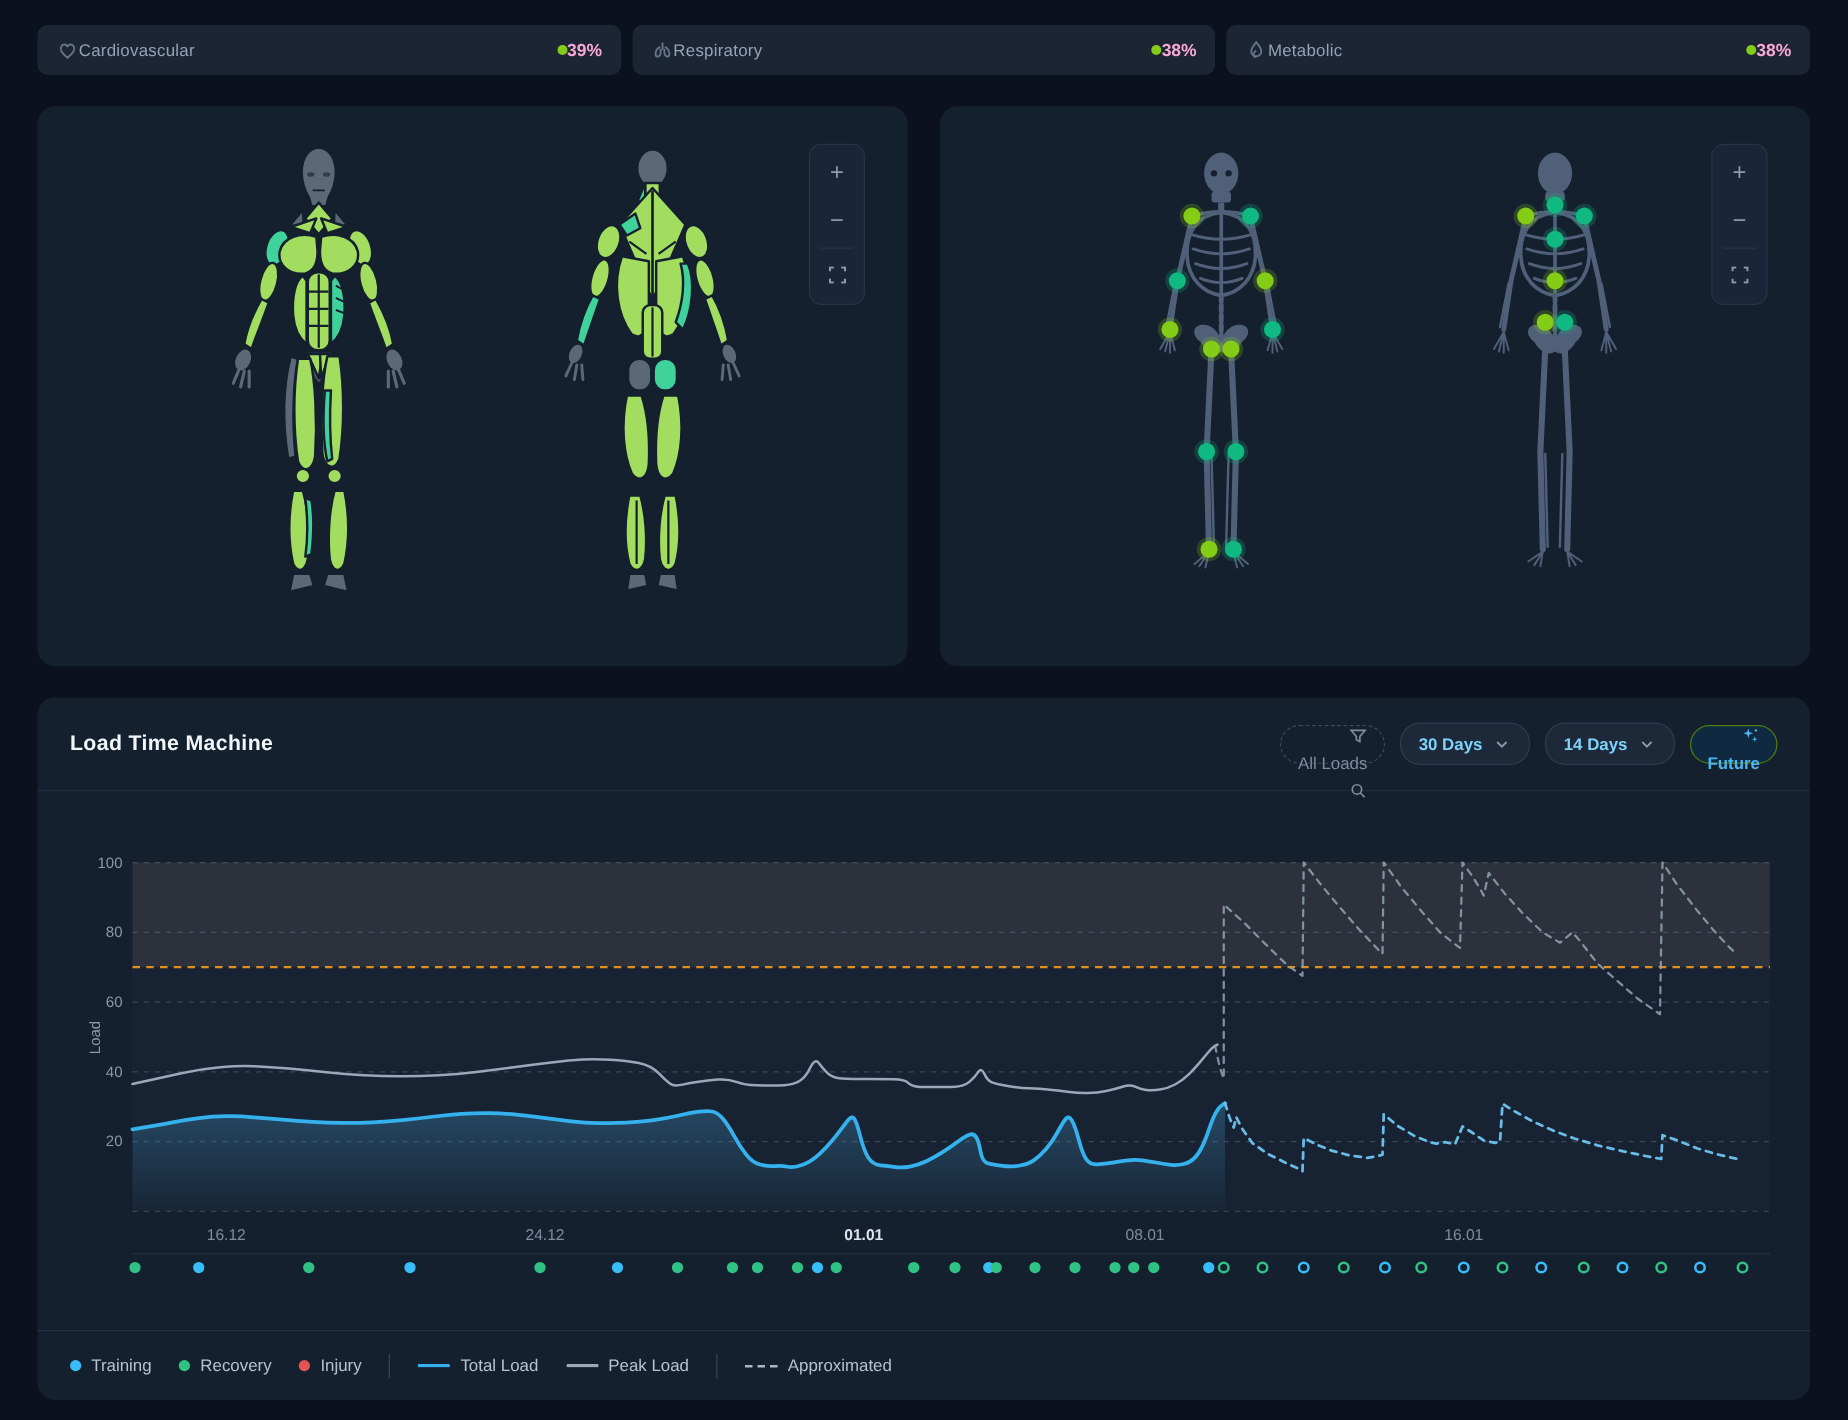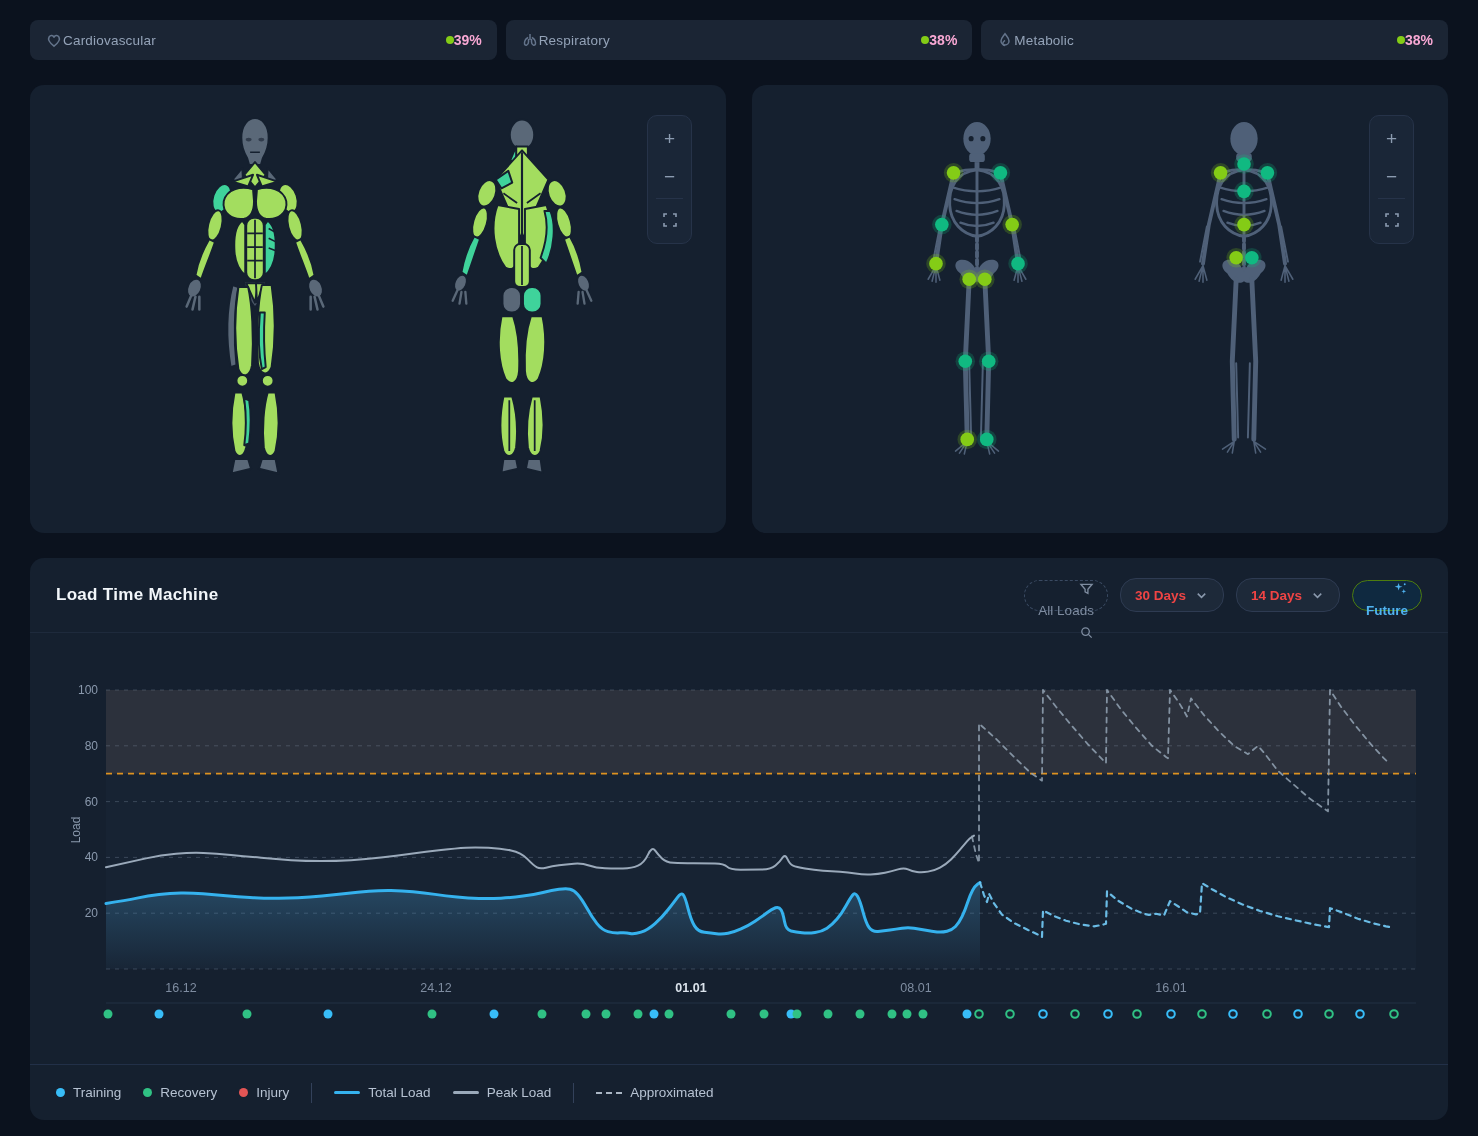--- a/index.html
+++ b/index.html
@@ -27,21 +27,21 @@
   .zoom-div { height:1px; background:#263349; margin:2px 8px; }
   .zoom-btn svg { width:14px; height:14px; stroke:#8b9bb0; }
 
   
   .load-panel { margin:25px 30px 16px 30px; height:562px; background:#15202f; border-radius:14px; position:relative; }
   .load-header { height:75px; display:flex; align-items:center; padding:0 26px; border-bottom:1px solid #1e2a3c;gap:20px; }
   .load-title { color:#f2f6fa; font-size:17px; font-weight:bold; letter-spacing:.3px; }
   .load-controls { margin-left:auto; display:flex; align-items:center; gap:12px; }
   .pill { display:flex; align-items:flex-end; gap:7px; height:31px; padding:0 13px; border-radius:999px; background:transparent; cursor:pointer; font-family:inherit;flex-direction:column; }
   .pill-dashed { border:1.5px dashed #3a4a62; color:#7e8ca0; font-size:13.5px; }
-  .btn-range { display:flex; align-items:center; gap:8px; height:34px; padding:0 14px; border-radius:16px; background:#1d2939; border:1px solid #2e3b52; color:#ef4444; font-size:13.5px; font-weight:bold; cursor:pointer; font-family:inherit; }
+  .btn-range { display:flex; align-items:center; gap:8px; height:34px; padding:0 14px; border-radius:16px; background:#1d2939; border:1px solid #2e3b52; color:#7dd3fc; font-size:13.5px; font-weight:bold; cursor:pointer; font-family:inherit; }
   .pill-future { border:1px solid #4d7c0f; background:#0f2940; color:#4fb3f0; font-size:13.5px; font-weight:bold; }
   .ico { display:flex; } .ico svg { width:15px; height:15px; }
 
   #load-chart { position:absolute; left:36px; top:112px; }
   .tick  { fill:#8a99ad; font-size:12px; text-anchor:end; }
   .tickx { fill:#7e8ca0; font-size:12.5px; text-anchor:middle; }
   .tickx-bold { fill:#dbe3ec; font-size:12.5px; font-weight:bold; text-anchor:middle; }
   .ylab { fill:#8a99ad; font-size:12px; text-anchor:middle; }
 
   .legend-row { position:absolute; left:0; right:0; bottom:0; height:56px; border-top:1px solid #223048; display:flex; align-items:center; padding:0 26px; gap:22px; }

